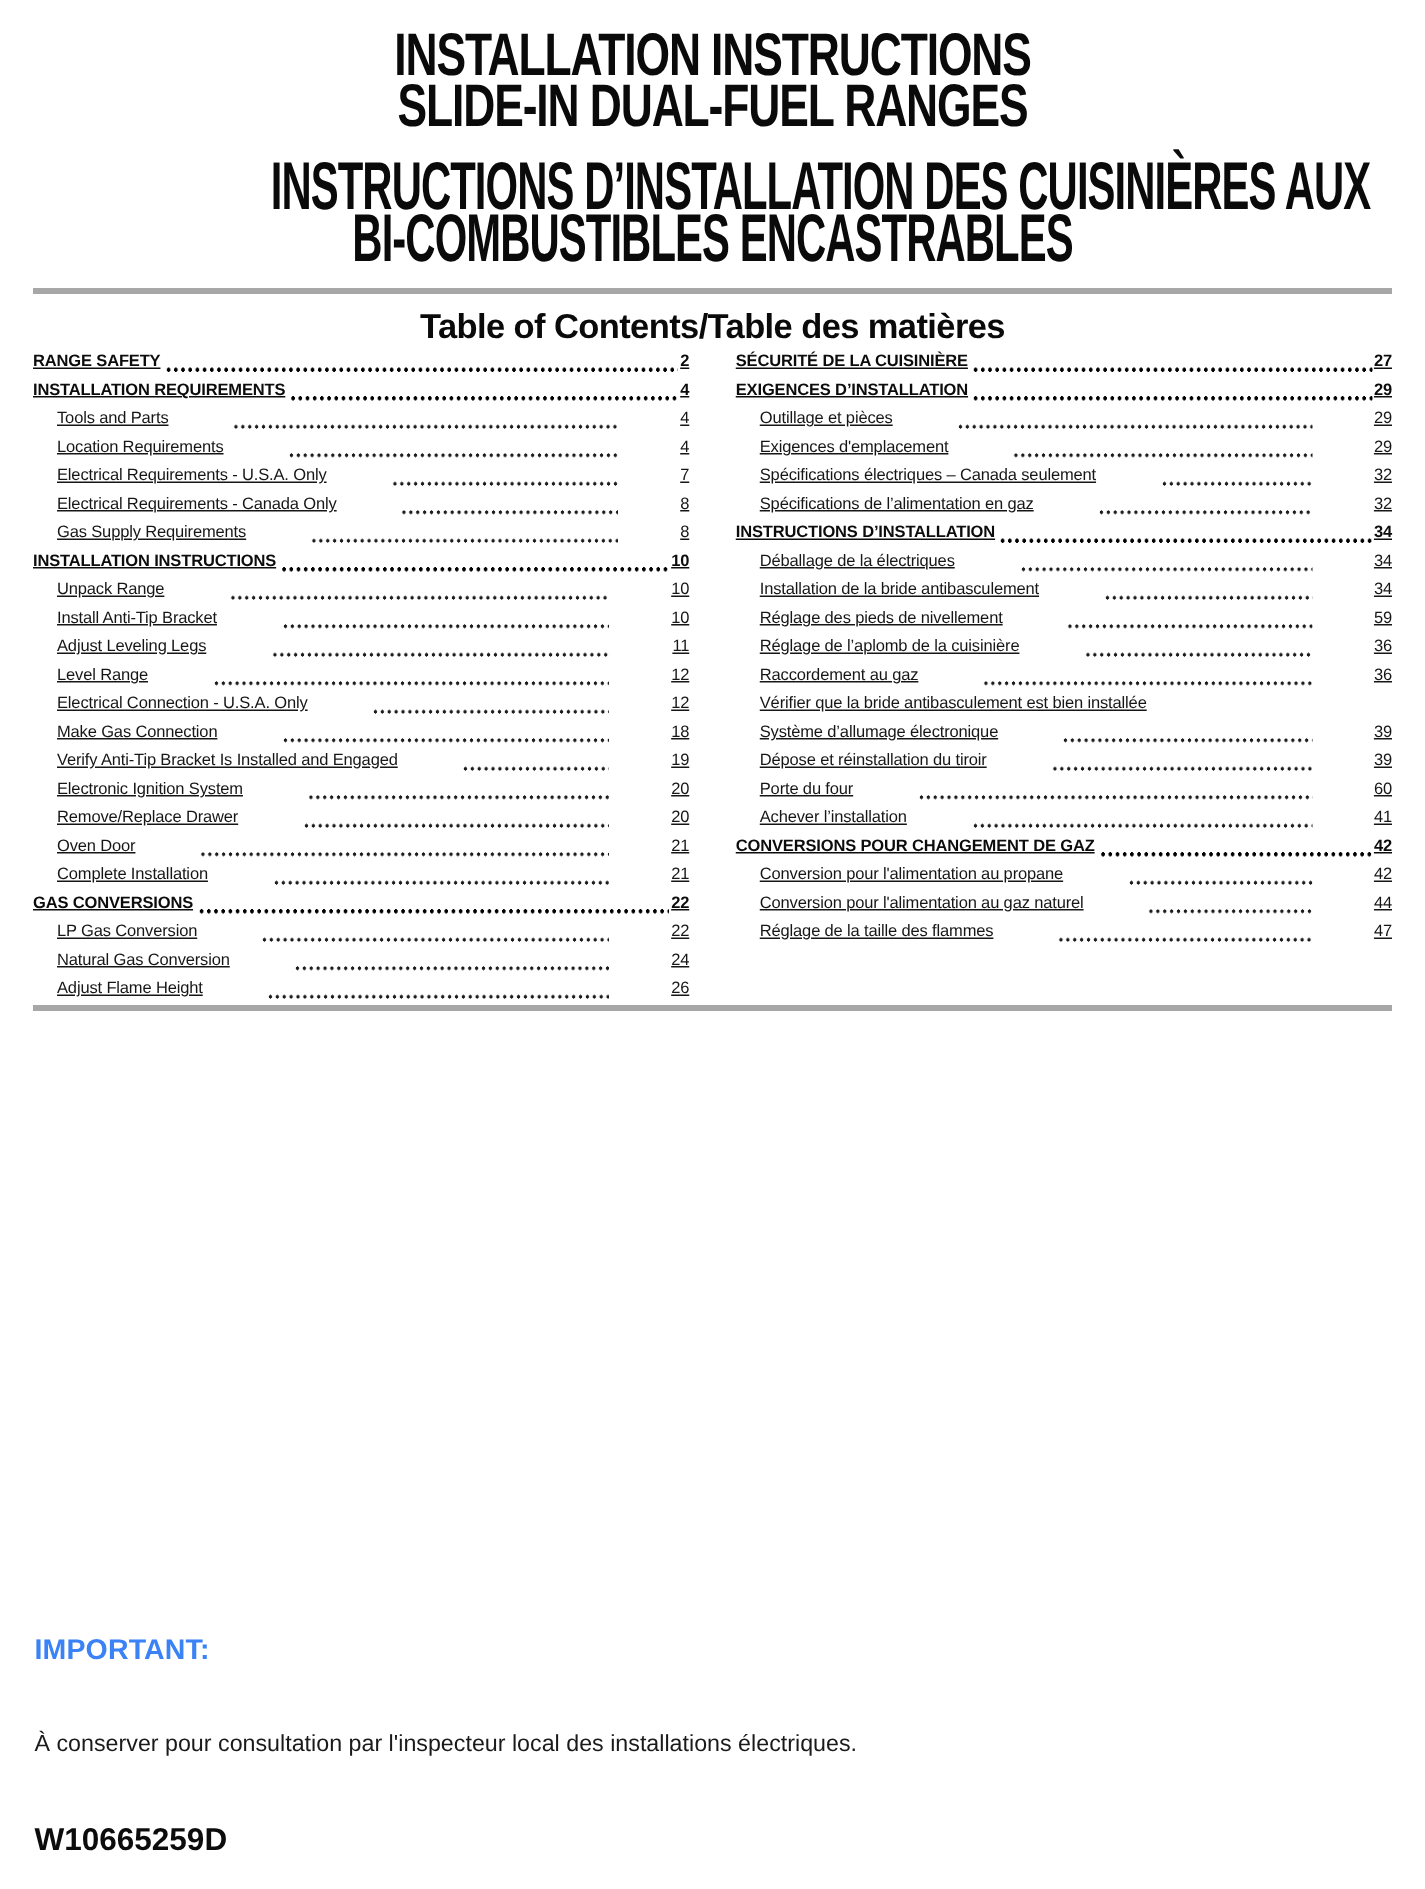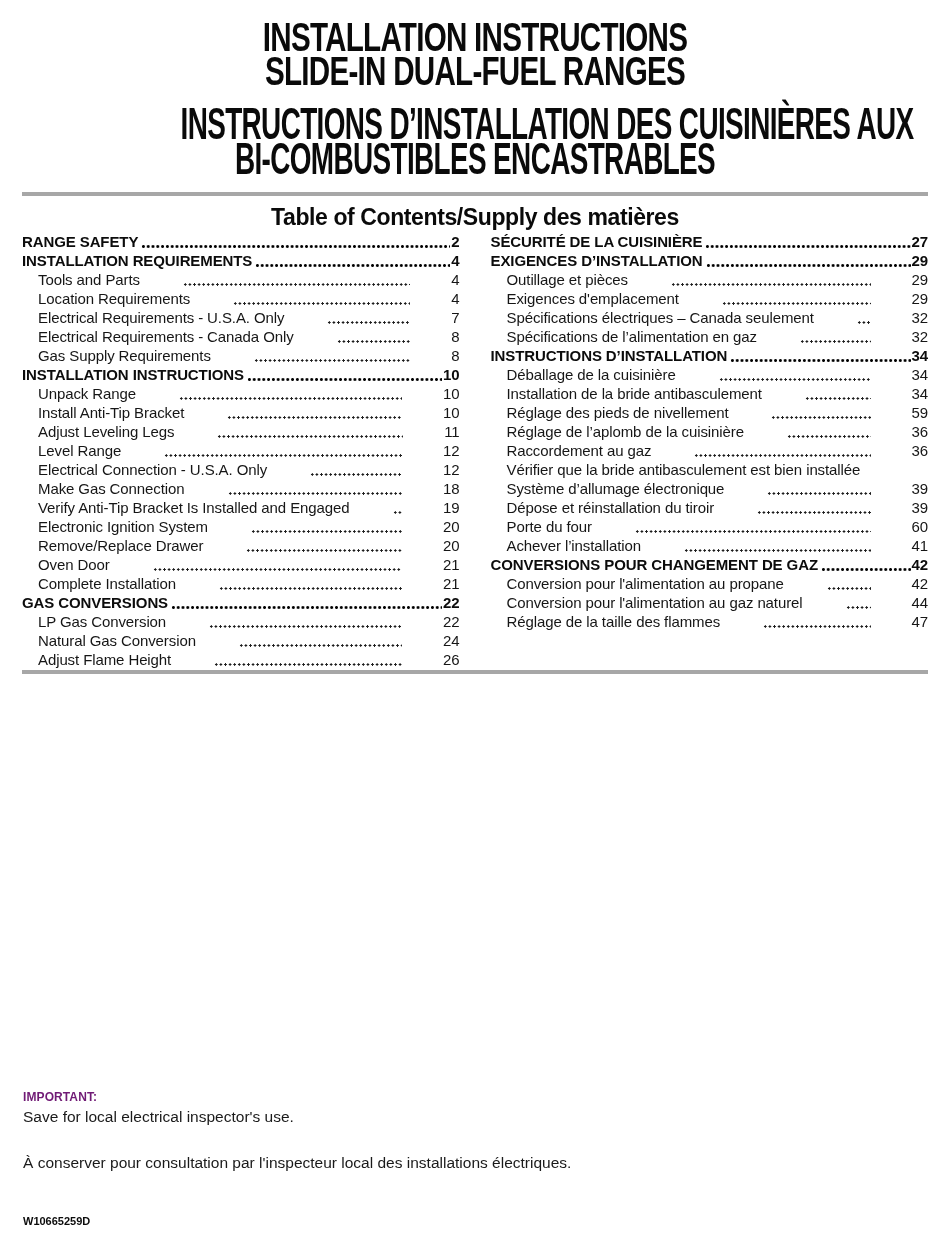--- a/index.html
+++ b/index.html
@@ -36,22 +36,22 @@
   
   .toc-heading {
     text-align: center; font-size: 23px; line-height: 24px;
     font-weight: 700; letter-spacing: -0.4px; color: #0a0a0a;
     margin: 9px 0 0 0;
   }
   .toc-columns { display: flex; gap: 31px; padding: 0 22px; margin-top: 3px; }
   .toc-col { flex: 1 1 0; min-width: 0; }
   .toc-row {
     display: flex; align-items: flex-start;
-    font-size: 15px; line-height: 19px; letter-spacing: -0.1px;
-    color: #161616; white-space: nowrap;
+    font-size: 11px; line-height: 19px; letter-spacing: -0.1px;
+    color: #161616; white-space: nowrap; text-decoration: underline;
   }
   .toc-row.bold { font-weight: 700; color: #0c0c0c; }
   .toc-row.indent { padding-left: 16px; gap: 40px; }
   .toc-label { flex: 0 0 auto; }
   .toc-leader {
     flex: 1 1 auto; height: 3px;
     align-self: flex-end; margin: 0 1px 3px 3px;
     background-image: radial-gradient(circle, #1c1c1c 1.15px, rgba(0,0,0,0) 1.35px);
     background-size: 4.6px 3px;
     background-repeat: repeat-x;
@@ -60,46 +60,46 @@
   .toc-row.bold .toc-leader {
     background-image: radial-gradient(circle, #000 1.3px, rgba(0,0,0,0) 1.5px);
     background-size: 4.8px 3px;
   }
   .toc-page { flex: 0 0 auto; }
 
   
   .footer-block { position: absolute; left: 23px; right: 23px; }
   .footer-en { top: 1090px; }
   .footer-fr { top: 1150px; }
-  .imp-title { font-size: 12px; font-weight: 700; color: #701a75; letter-spacing: 0.1px; }
+  .imp-title { font-size: 19px; font-weight: 700; color: #3b82f6; letter-spacing: 0.1px; }
   .imp-body { font-size: 15.5px; margin-top: 4px; color: #1a1a1a; }
   .doc-number {
     position: absolute; left: 23px; top: 1215px;
-    font-size: 11px; font-weight: 700; color: #0c0c0c;
+    font-size: 21px; font-weight: 700; color: #0c0c0c;
   }
 </style>
 </head>
 <body>
 
 <div class="page">
 
   <header class="titles">
     <div class="title-en">
       <div>INSTALLATION INSTRUCTIONS</div>
       <div>SLIDE-IN DUAL-FUEL RANGES</div>
     </div>
     <div class="title-fr">
       <div>INSTRUCTIONS D’INSTALLATION DES CUISINIÈRES AUX</div>
       <div>BI-COMBUSTIBLES ENCASTRABLES</div>
     </div>
   </header>
 
   <div class="rule rule-top"></div>
 
-  <h2 class="toc-heading">Table of Contents/Supply des matières</h2>
+  <h2 class="toc-heading">Table of Contents/Table des matières</h2>
 
   <div class="toc-columns">
     <div class="toc-col">
 
     <div class="toc-row bold">
           <span class="toc-label">RANGE SAFETY</span>
           <span class="toc-leader"></span>
           <span class="toc-page">2</span>
         </div>
         <div class="toc-row bold">
@@ -244,21 +244,21 @@
           <span class="toc-label">Spécifications de l’alimentation en gaz</span>
           <span class="toc-leader"></span>
           <span class="toc-page">32</span>
         </div>
         <div class="toc-row bold">
           <span class="toc-label">INSTRUCTIONS D’INSTALLATION</span>
           <span class="toc-leader"></span>
           <span class="toc-page">34</span>
         </div>
         <div class="toc-row indent">
-          <span class="toc-label">Déballage de la cuisinière</span>
+          <span class="toc-label">Déballage de la électriques</span>
           <span class="toc-leader"></span>
           <span class="toc-page">34</span>
         </div>
         <div class="toc-row indent">
           <span class="toc-label">Installation de la bride antibasculement</span>
           <span class="toc-leader"></span>
           <span class="toc-page">34</span>
         </div>
         <div class="toc-row indent">
           <span class="toc-label">Réglage des pieds de nivellement</span>
@@ -319,21 +319,20 @@
           <span class="toc-leader"></span>
           <span class="toc-page">47</span>
         </div>
       </div>
   </div>
 
   <div class="rule rule-bottom"></div>
 
   <div class="footer-block footer-en">
     <div class="imp-title">IMPORTANT:</div>
-    <div class="imp-body">Save for local electrical inspector's use.</div>
   </div>
 
   <div class="footer-block footer-fr">
     <div class="imp-body">À conserver pour consultation par l'inspecteur local des installations électriques.</div>
   </div>
 
   <div class="doc-number">W10665259D</div>
 
 </div>
 

